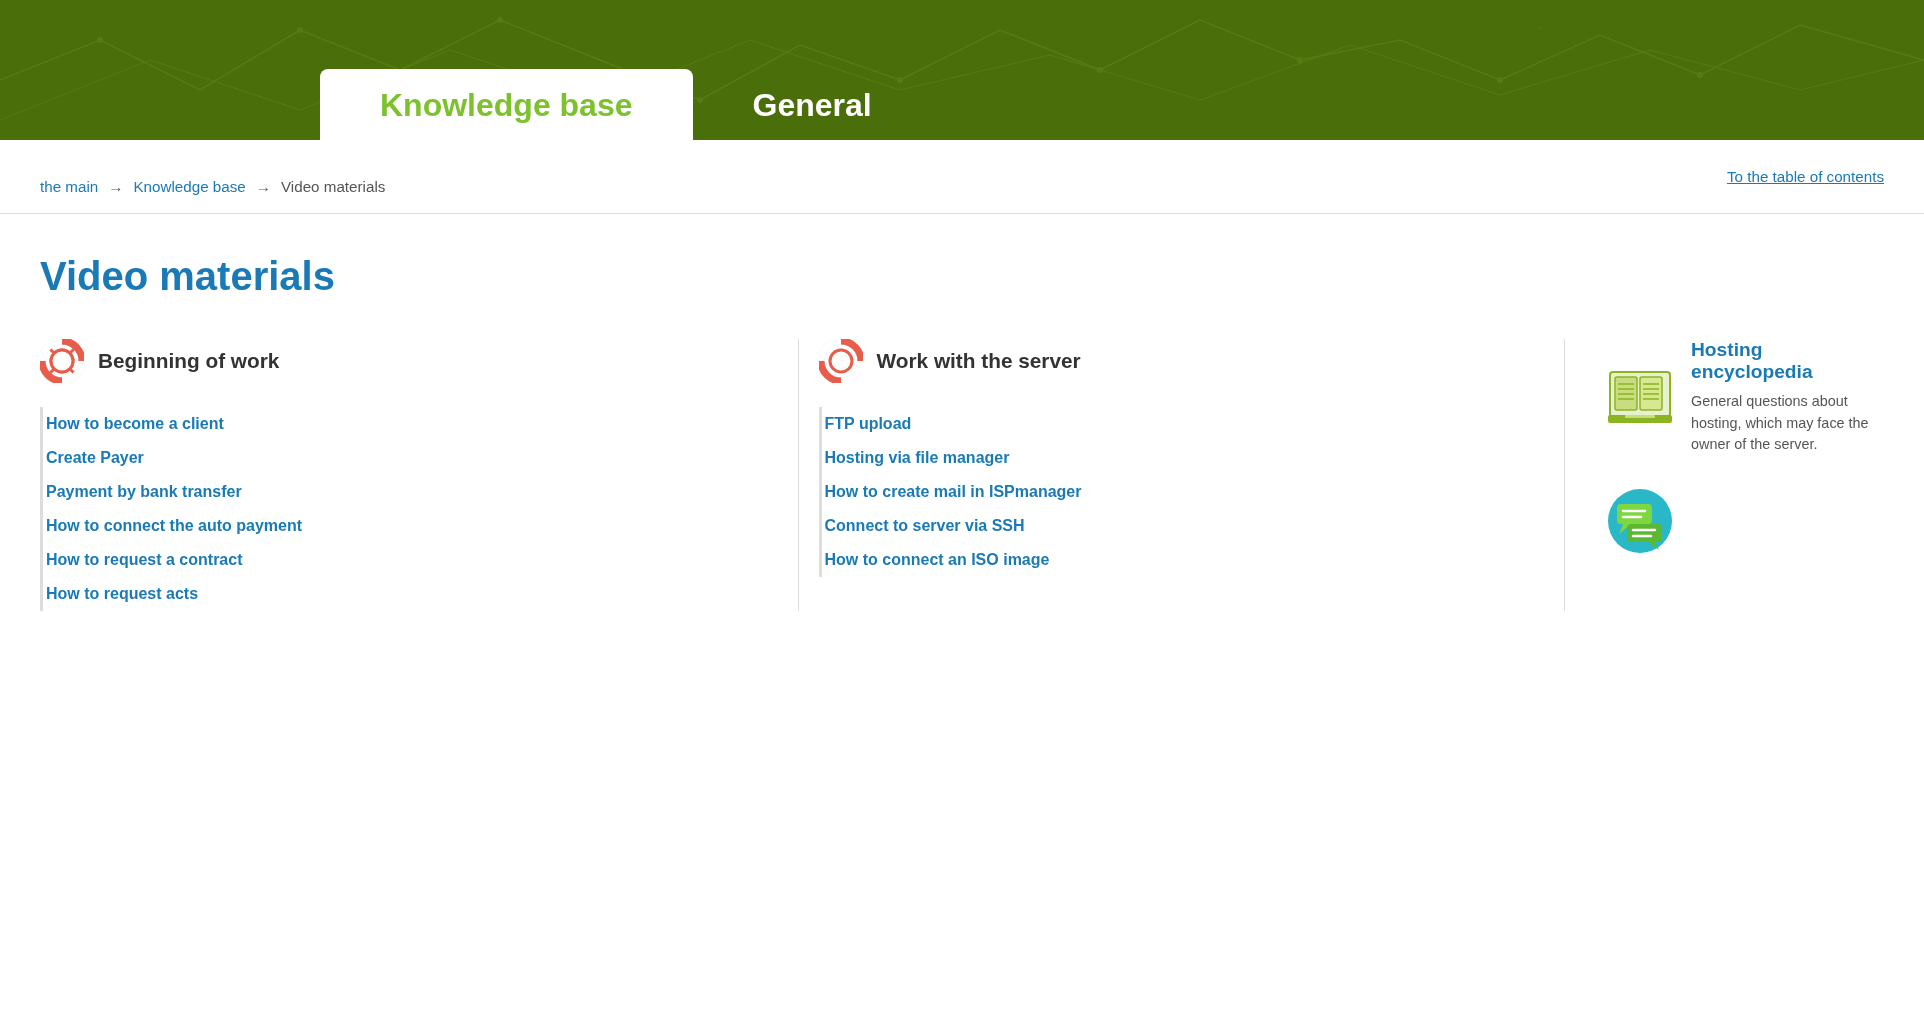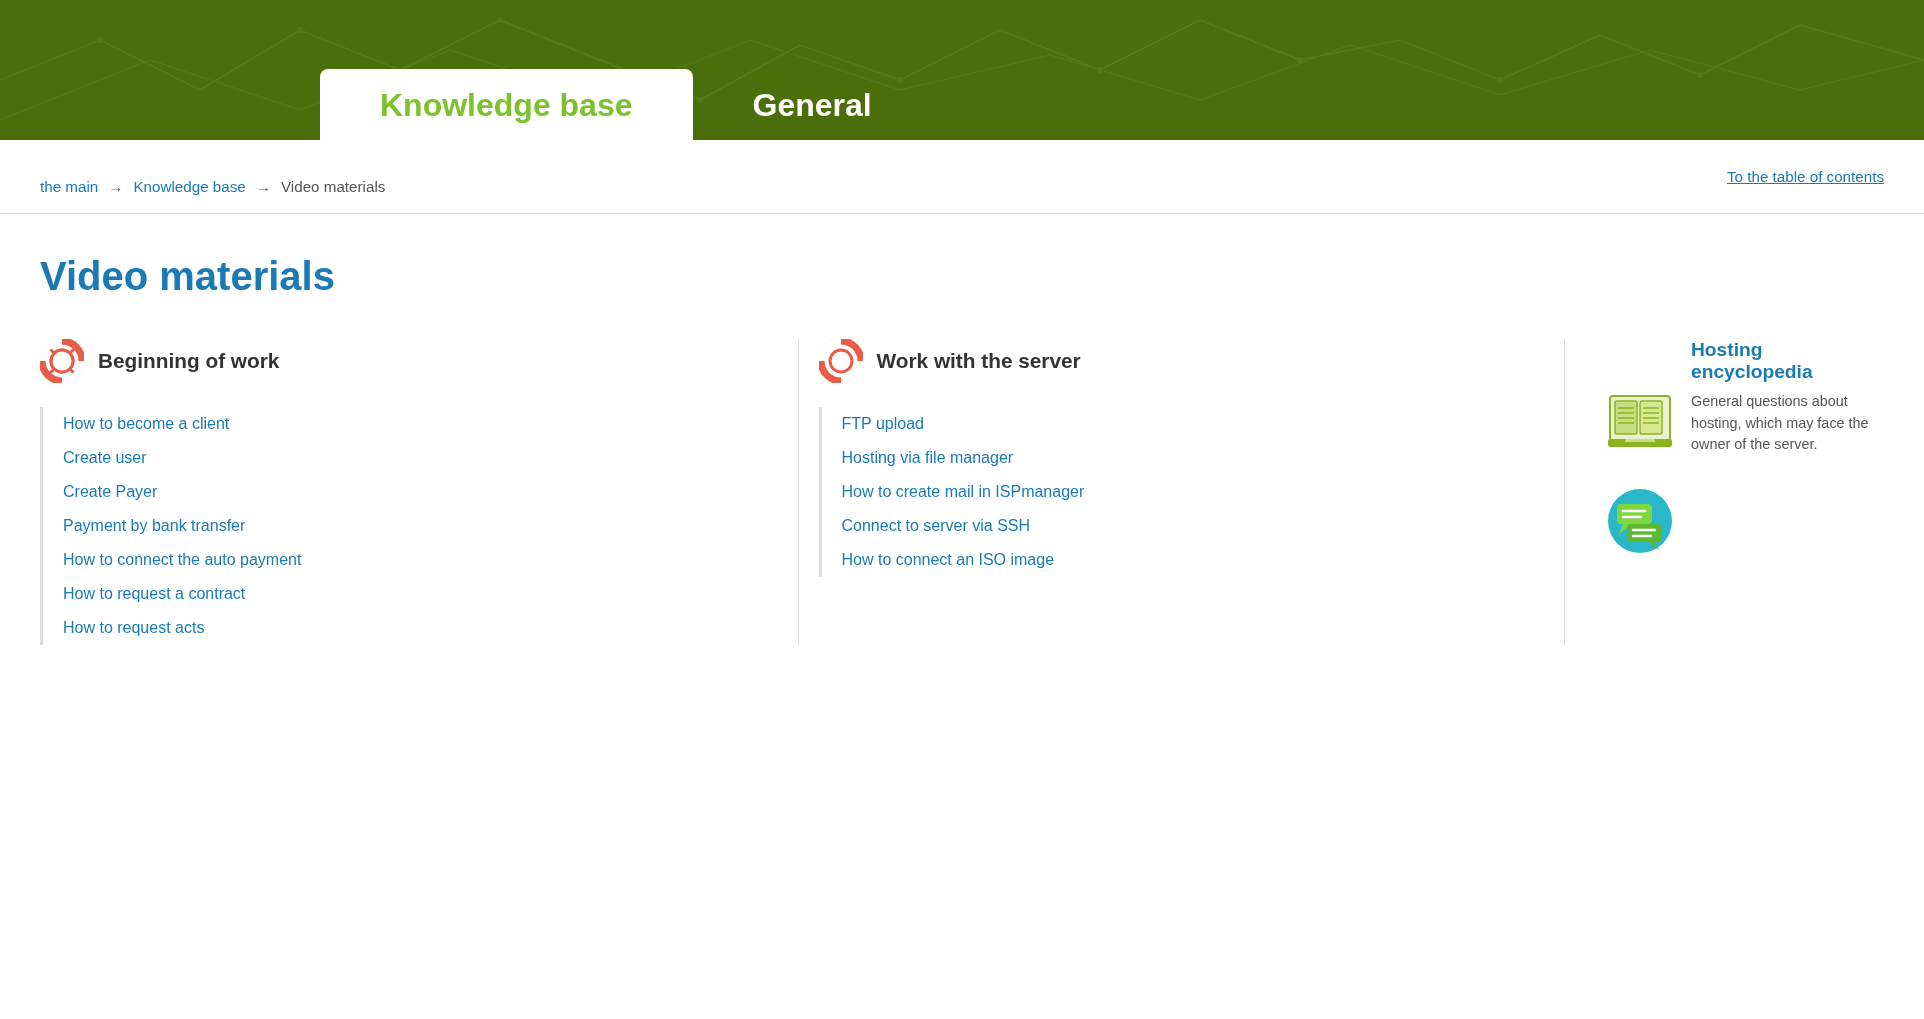--- a/index.html
+++ b/index.html
@@ -132,38 +132,39 @@
     
     .lifebuoy {
       width: 44px;
       height: 44px;
       flex-shrink: 0;
     }
 
     
     .content-list {
       border-left: 3px solid #ddd;
-      padding-left: 20px;
+      padding-left: 3px;
       display: flex;
       flex-direction: column;
       gap: 0;
+      font-weight: bold;
     }
     .content-list a {
       color: #1a7ab5;
       text-decoration: none;
       font-size: 1rem;
       padding: 8px 0;
       display: block;
     }
 
     
     .sidebar-card {
       display: flex;
       gap: 16px;
-      align-items: flex-end;
+      align-items: center;
       margin-bottom: 30px;
     }
     .sidebar-card-icon {
       width: 70px;
       height: 70px;
       flex-shrink: 0;
     }
     .sidebar-card-content {}
     .sidebar-card-title {
       font-size: 1.2rem;
@@ -252,21 +253,20 @@
             <path d="M42 22 A20 20 0 0 1 22 42" fill="none" stroke="#fff" stroke-width="7"></path>
             <path d="M22 42 A20 20 0 0 1 2 22" fill="none" stroke="#e85c4a" stroke-width="7"></path>
             <path d="M2 22 A20 20 0 0 1 22 2" fill="none" stroke="#fff" stroke-width="7"></path>
             <circle cx="22" cy="22" r="11" fill="white" stroke="#e85c4a" stroke-width="3"></circle>
           </svg>
           <h2 class="section-title">Beginning of work</h2>
         </div>
         <div class="content-list">
 
         <a href="#">How to become a client</a>
-            <a href="#">Create user</a>
             <a href="#">Create Payer</a>
             <a href="#">Payment by bank transfer</a>
             <a href="#">How to connect the auto payment</a>
             <a href="#">How to request a contract</a>
             <a href="#">How to request acts</a>
           </div>
       </div>
 
       <div class="column-divider"></div>
 

